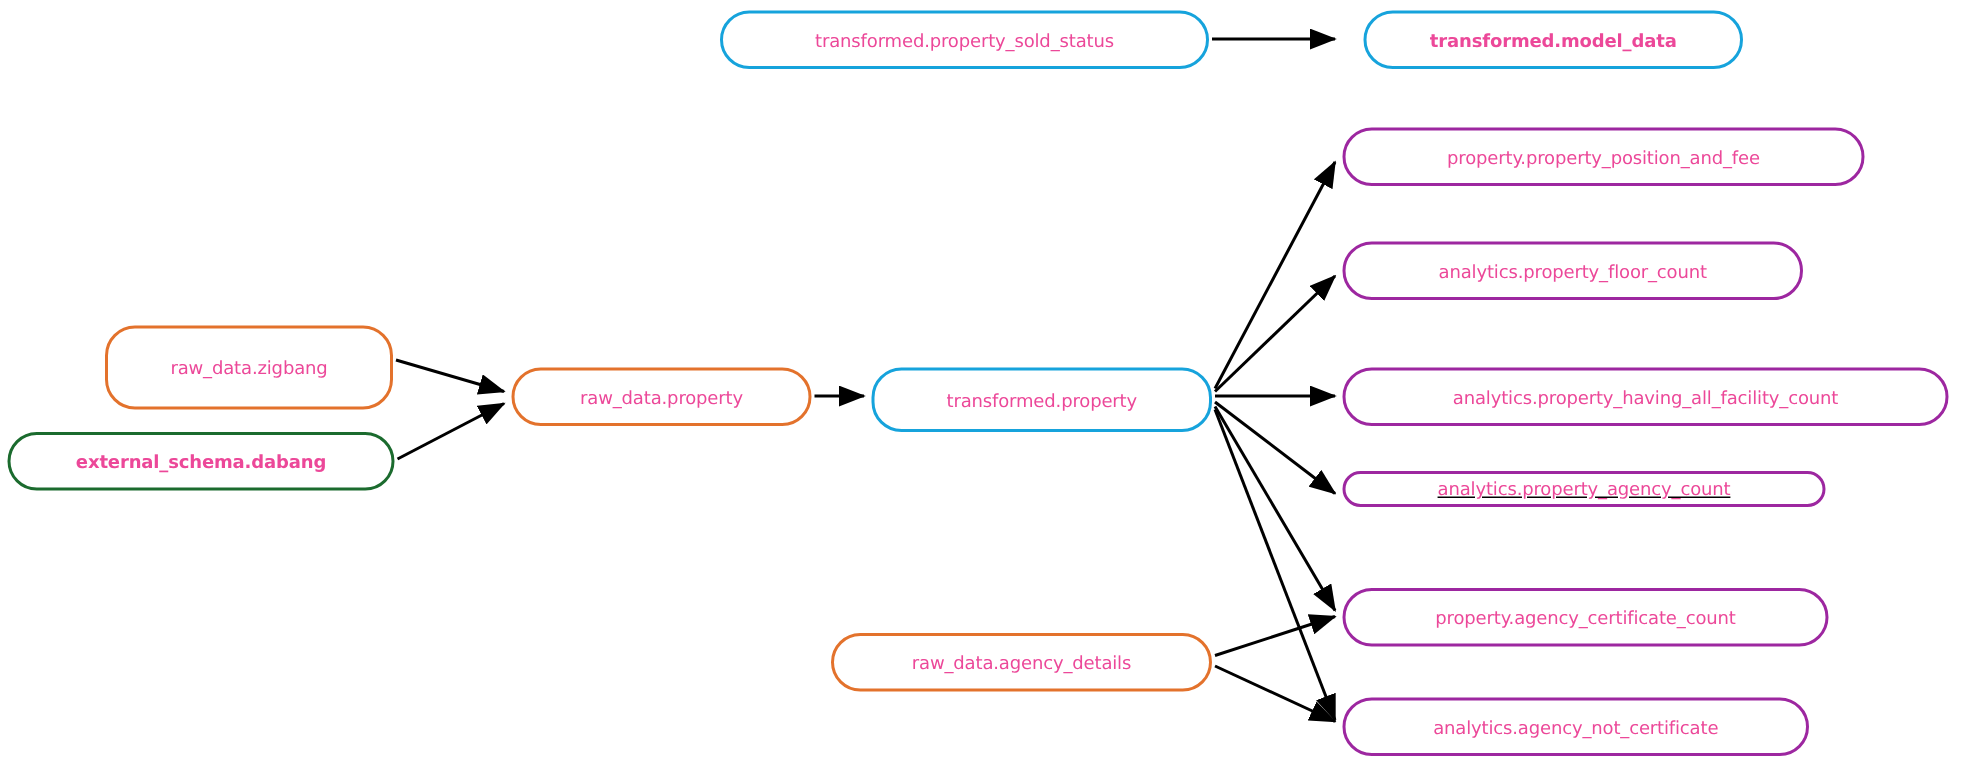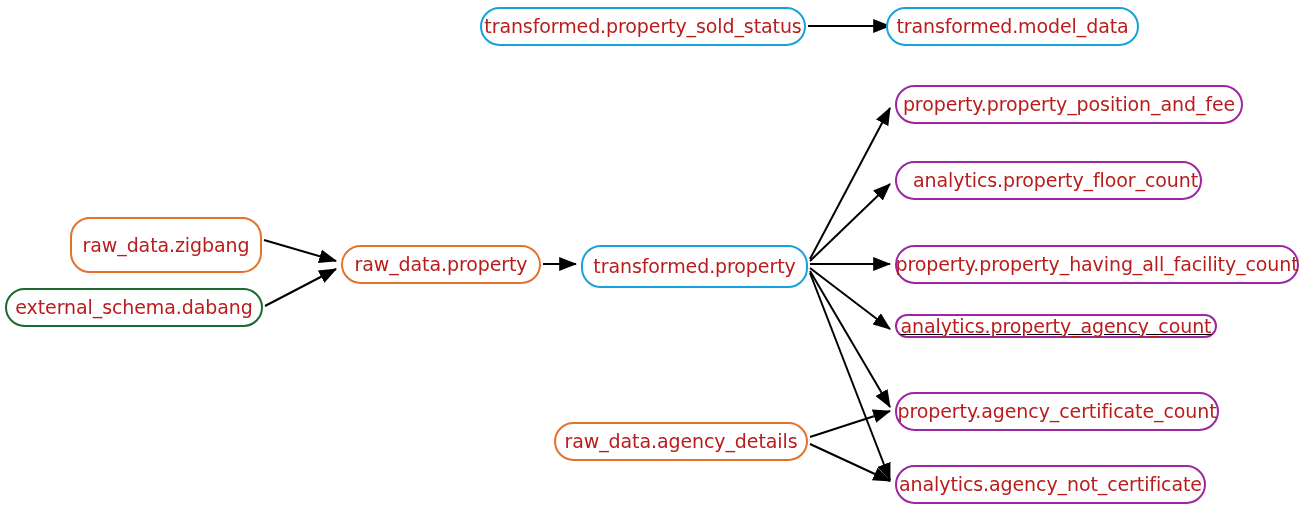--- a/index.html
+++ b/index.html
@@ -34,29 +34,29 @@
     align-items: center;
     justify-content: center;
     background: #ffffff;
     border-style: solid;
     border-width: 2px;
     border-radius: 20px;
     white-space: nowrap;
     z-index: 2;
   }
   .node-label {
-    font-size: 19px;
+    font-size: 12px;
     line-height: 1;
-    color: #b91c1c;
+    color: #ec4899;
     letter-spacing: -0.1px;
     padding: 0 2px;
     user-select: none;
   }
   .node.c-orange { border-color: #e3722c; }
-  .node.c-green  { border-color: #1b6b2e; }
+  .node.c-green  { border-color: #1b6b2e; font-weight: bold; }
   .node.c-blue   { border-color: #16a3dc; }
   .node.c-purple { border-color: #9d27a0; }
 </style>
 </head>
 <body>
 
 <div id="graph-canvas">
 
   <svg id="edge-layer" viewBox="0 0 1313 512" xmlns="http://www.w3.org/2000/svg">
     <defs>
@@ -77,31 +77,31 @@
         <line x1="810" y1="273" x2="890" y2="480" stroke="#000000" stroke-width="2" marker-end="url(#arrowhead)"></line>
         <line x1="810" y1="437" x2="890" y2="411" stroke="#000000" stroke-width="2" marker-end="url(#arrowhead)"></line>
         <line x1="810" y1="444" x2="890" y2="481" stroke="#000000" stroke-width="2" marker-end="url(#arrowhead)"></line>
       </g>
   </svg>
 
   <div id="node-group">
       <div class="node c-blue" style="left: 480px; top: 7px; width: 326px; height: 39px; border-color: rgb(22, 163, 220);">
         <span class="node-label">transformed.property_sold_status</span>
       </div>
-      <div class="node c-blue" style="left: 886px; top: 7px; width: 253px; height: 39px; border-color: rgb(22, 163, 220);">
+      <div class="node c-blue" style="left: 909px; top: 7px; width: 253px; height: 39px; border-color: rgb(22, 163, 220); font-weight: bold;">
         <span class="node-label">transformed.model_data</span>
       </div>
       <div class="node c-purple" style="left: 895px; top: 85px; width: 348px; height: 39px; border-color: rgb(157, 39, 160);">
         <span class="node-label">property.property_position_and_fee</span>
       </div>
-      <div class="node c-purple" style="left: 895px; top: 161px; width: 307px; height: 39px; border-color: rgb(157, 39, 160); justify-content: flex-end;">
+      <div class="node c-purple" style="left: 895px; top: 161px; width: 307px; height: 39px; border-color: rgb(157, 39, 160);">
         <span class="node-label">analytics.property_floor_count</span>
       </div>
       <div class="node c-purple" style="left: 895px; top: 245px; width: 404px; height: 39px; border-color: rgb(157, 39, 160);">
-        <span class="node-label">property.property_having_all_facility_count</span>
+        <span class="node-label">analytics.property_having_all_facility_count</span>
       </div>
       <div class="node c-purple" style="left: 895px; top: 314px; width: 322px; height: 24px; border-color: rgb(157, 39, 160); text-decoration: underline;">
         <span class="node-label">analytics.property_agency_count</span>
       </div>
       <div class="node c-purple" style="left: 895px; top: 392px; width: 324px; height: 39px; border-color: rgb(157, 39, 160);">
         <span class="node-label">property.agency_certificate_count</span>
       </div>
       <div class="node c-purple" style="left: 895px; top: 465px; width: 311px; height: 39px; border-color: rgb(157, 39, 160);">
         <span class="node-label">analytics.agency_not_certificate</span>
       </div>

